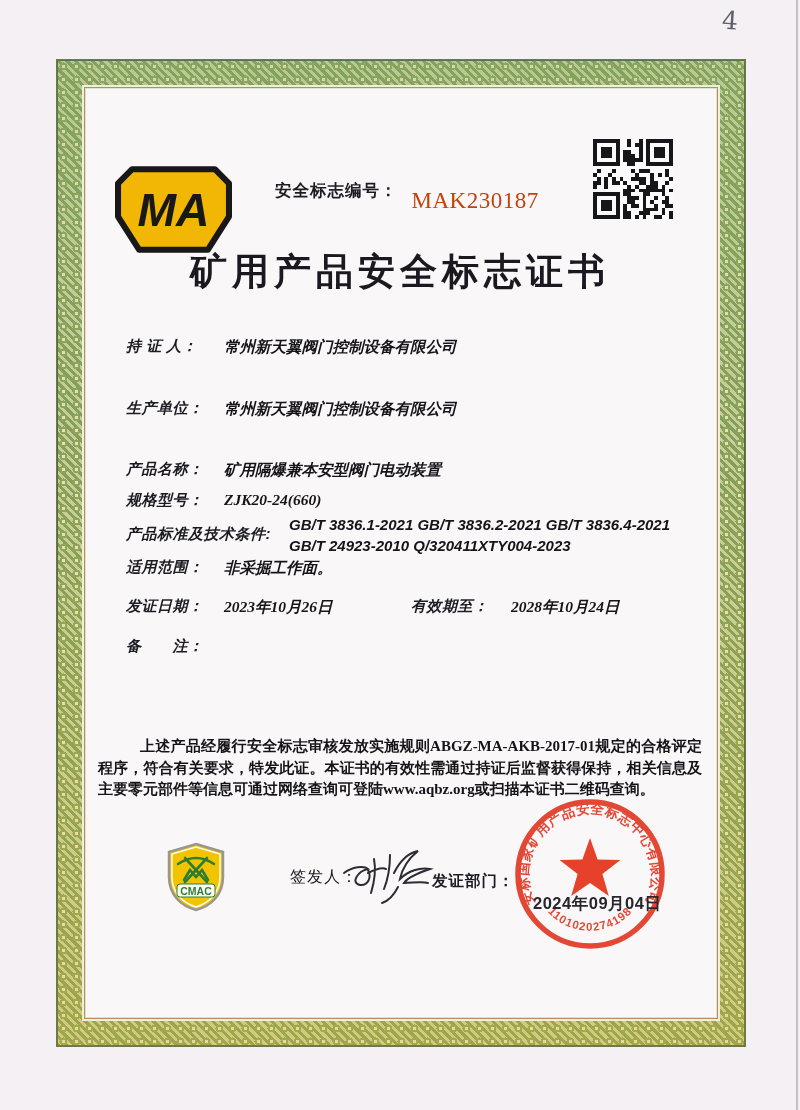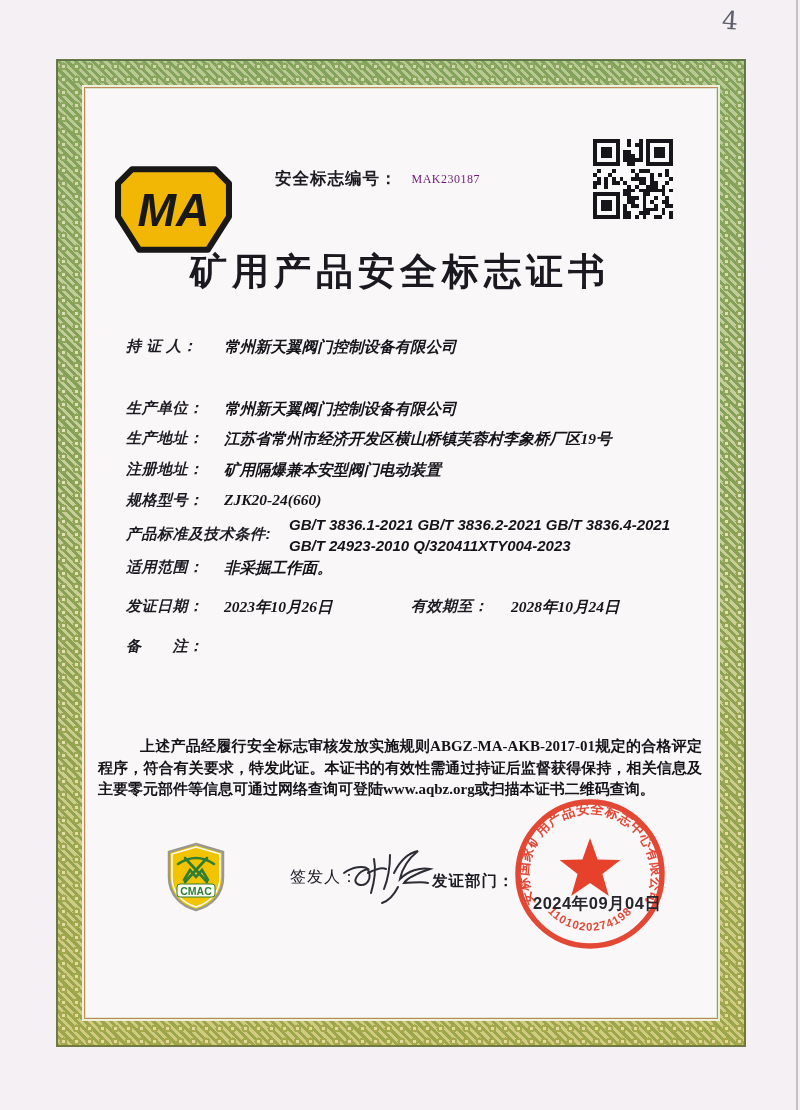--- a/index.html
+++ b/index.html
@@ -49,21 +49,21 @@
     box-shadow:0 0 0 2px #eef0dc, inset 0 0 0 1px #dbe4cf;
     z-index:2;
   }
   
   .ma-logo{position:absolute;left:115px;top:138px;z-index:3;margin-top:28px;}
   .hdr-row{
     position:absolute;left:275px;top:168px;z-index:3;
     display:flex;align-items:center;
   }
   .hdr-label{font-size:16.5px;color:#1c1c22;font-weight:600;letter-spacing:1px;}
-  .hdr-number{font-family:"Liberation Serif", serif;font-size:12px;color:#701a75;margin-left:14px;letter-spacing:.5px;}
+  .hdr-number{font-family:"Liberation Serif", serif;font-size:23px;color:#c2410c;margin-left:14px;letter-spacing:.5px;margin-top:20px;}
   .qr{position:absolute;left:592px;top:139px;width:82px;height:80px;z-index:3;}
   
   .title{
     position:absolute;left:0;top:247px;width:800px;text-align:center;z-index:3;
     font-family:Liberation Serif, serif;
     font-size:37px;font-weight:900;color:#19191f;letter-spacing:5px;
   }
   
   .row{position:absolute;left:126px;display:flex;z-index:3;color:#17171d;font-style:italic;}
   .lbl{
@@ -256,26 +256,22 @@
   <div class="title">矿用产品安全标志证书</div>
 
   <div class="row" style="top:337px">
     <span class="lbl">持 证 人：</span>
     <span class="val">常州新天翼阀门控制设备有限公司</span>
   </div>
   <div class="row" style="top:399px">
     <span class="lbl">生产单位：</span>
     <span class="val">常州新天翼阀门控制设备有限公司</span>
   </div>
-  <div class="row" style="top:429px">
-    <span class="lbl">生产地址：</span>
-    <span class="val">江苏省常州市经济开发区横山桥镇芙蓉村李象桥厂区19号</span>
-  </div>
   <div class="row" style="top:460px">
-    <span class="lbl">注册地址：</span>
+    <span class="lbl">产品名称：</span>
     <span class="val">矿用隔爆兼本安型阀门电动装置</span>
   </div>
   <div class="row" style="top:491px">
     <span class="lbl">规格型号：</span>
     <span class="val">ZJK20-24(660)</span>
   </div>
   <div class="row row-standards" style="top:514px">
     <span class="lbl">产品标准及技术条件:</span>
     <span class="val">GB/T 3836.1-2021 GB/T 3836.2-2021 GB/T 3836.4-2021 GB/T 24923-2010 Q/320411XTY004-2023</span>
   </div>

